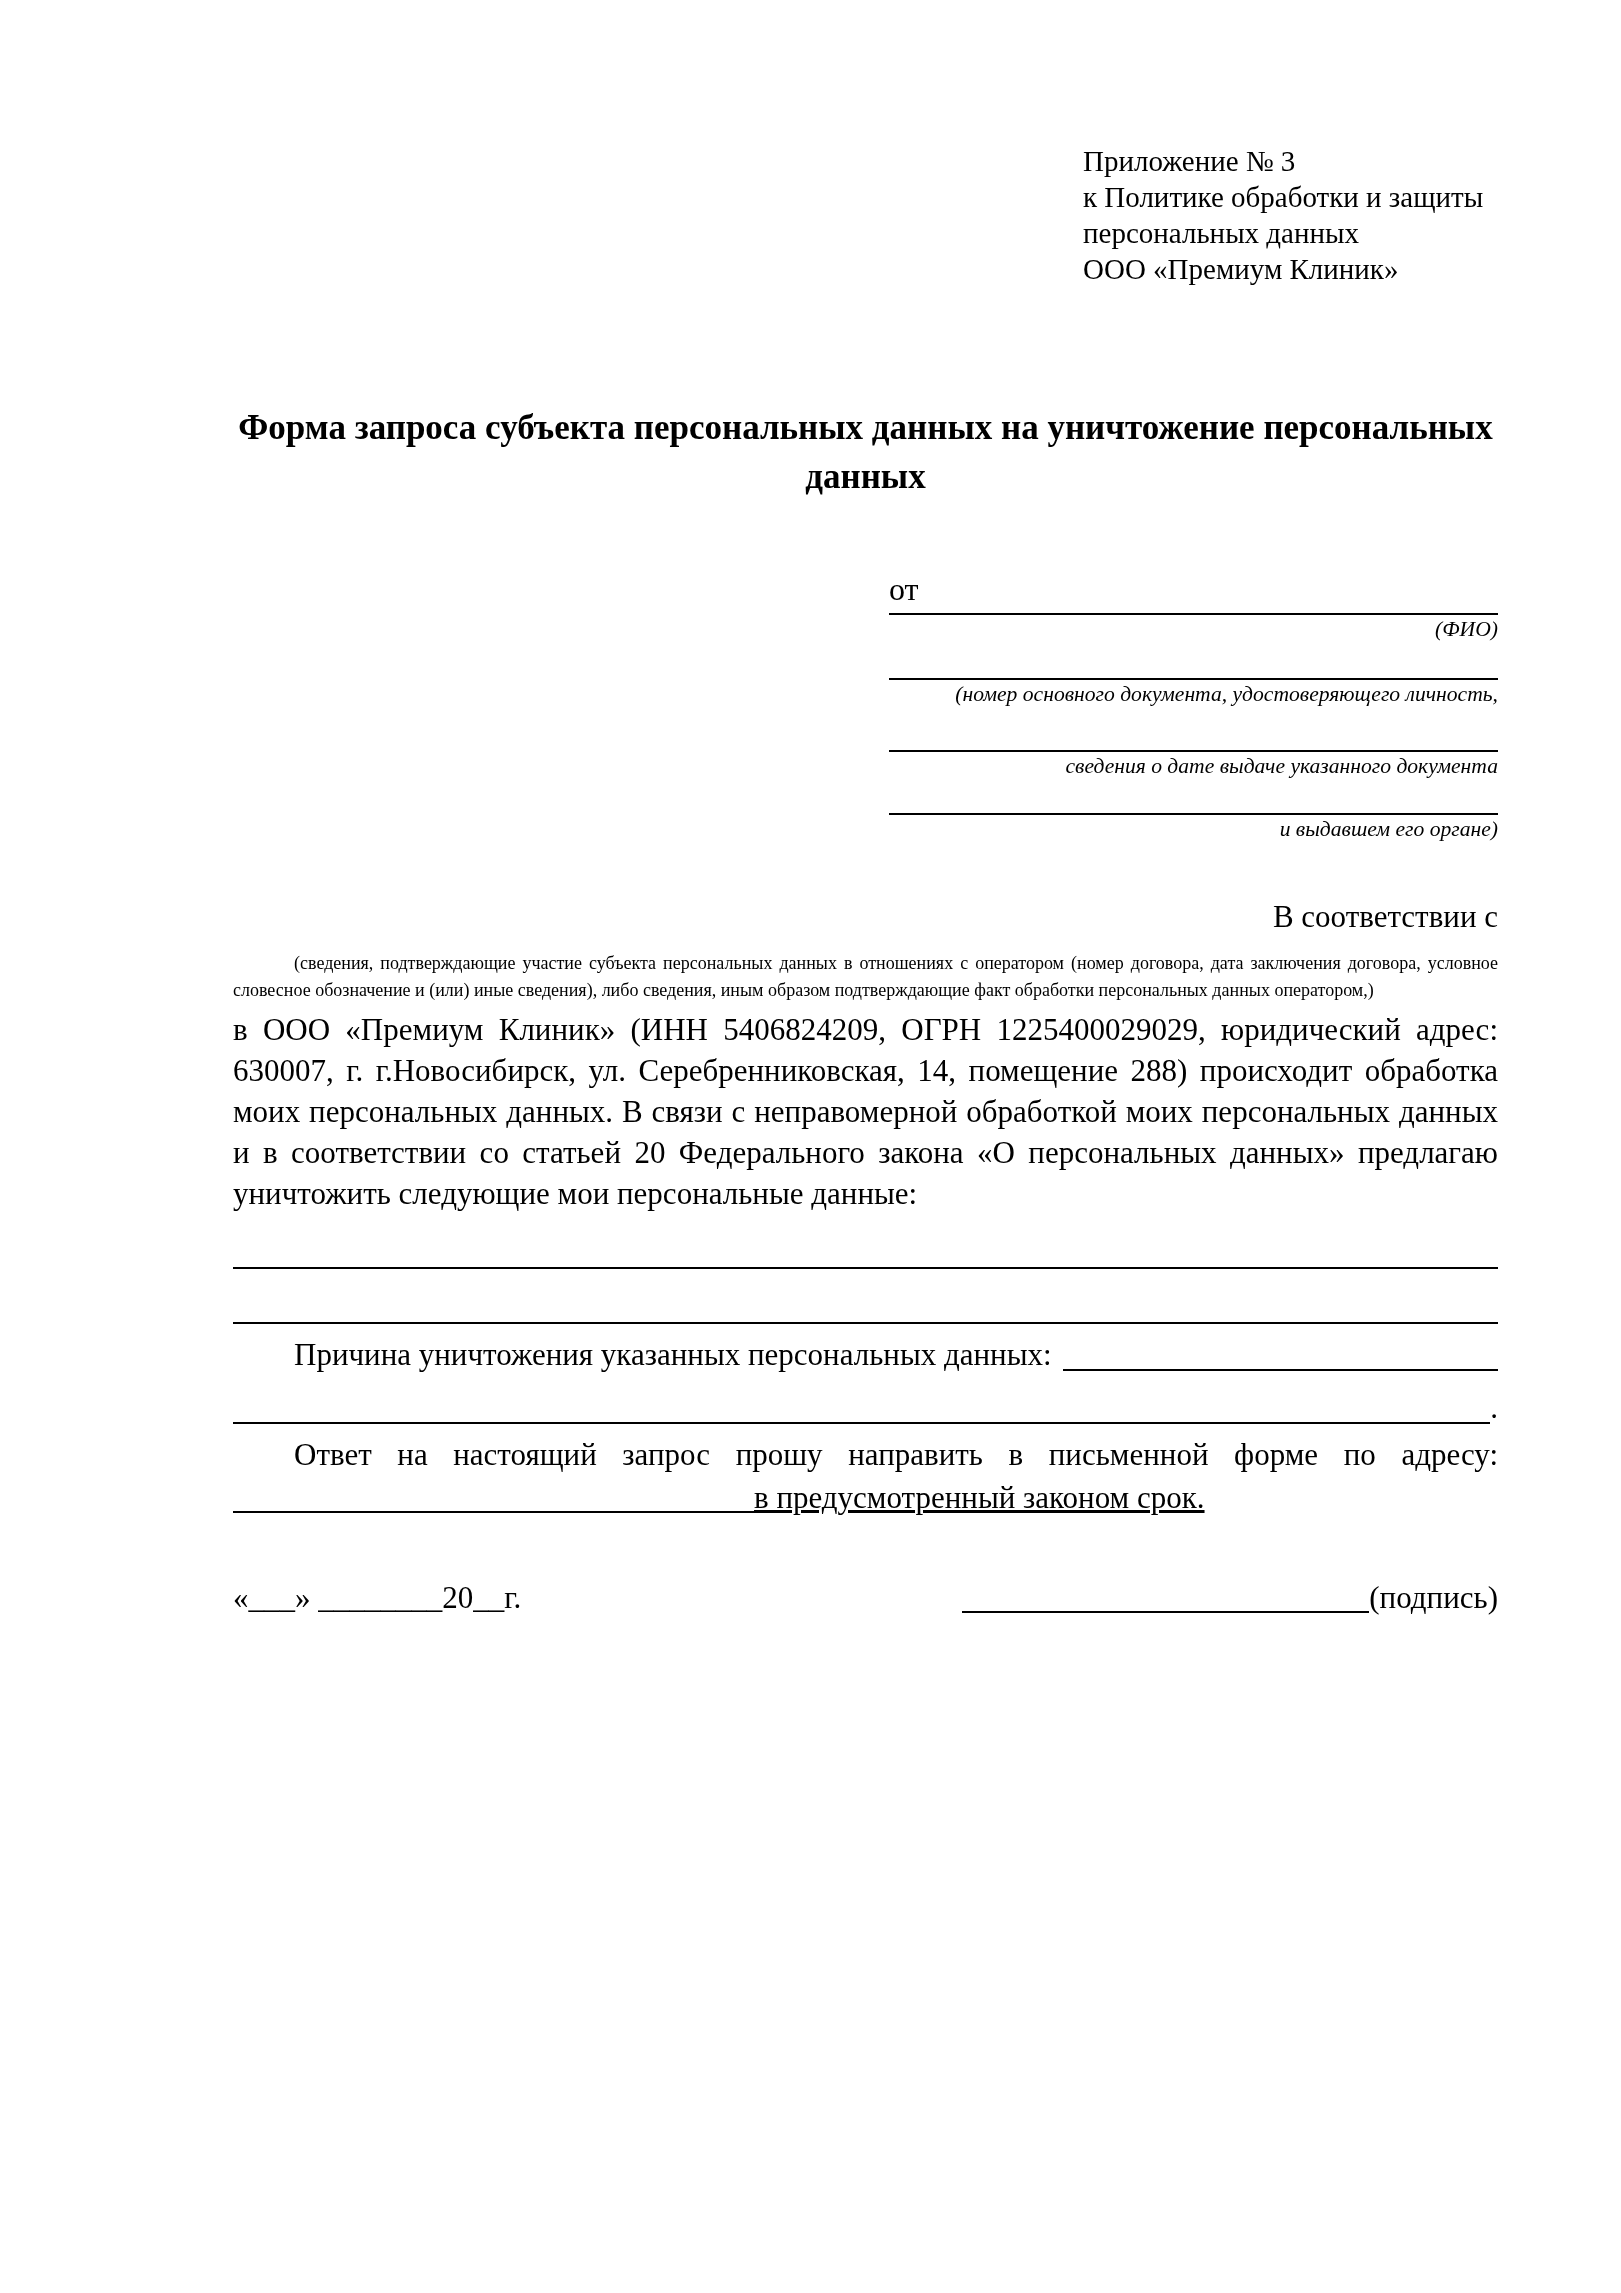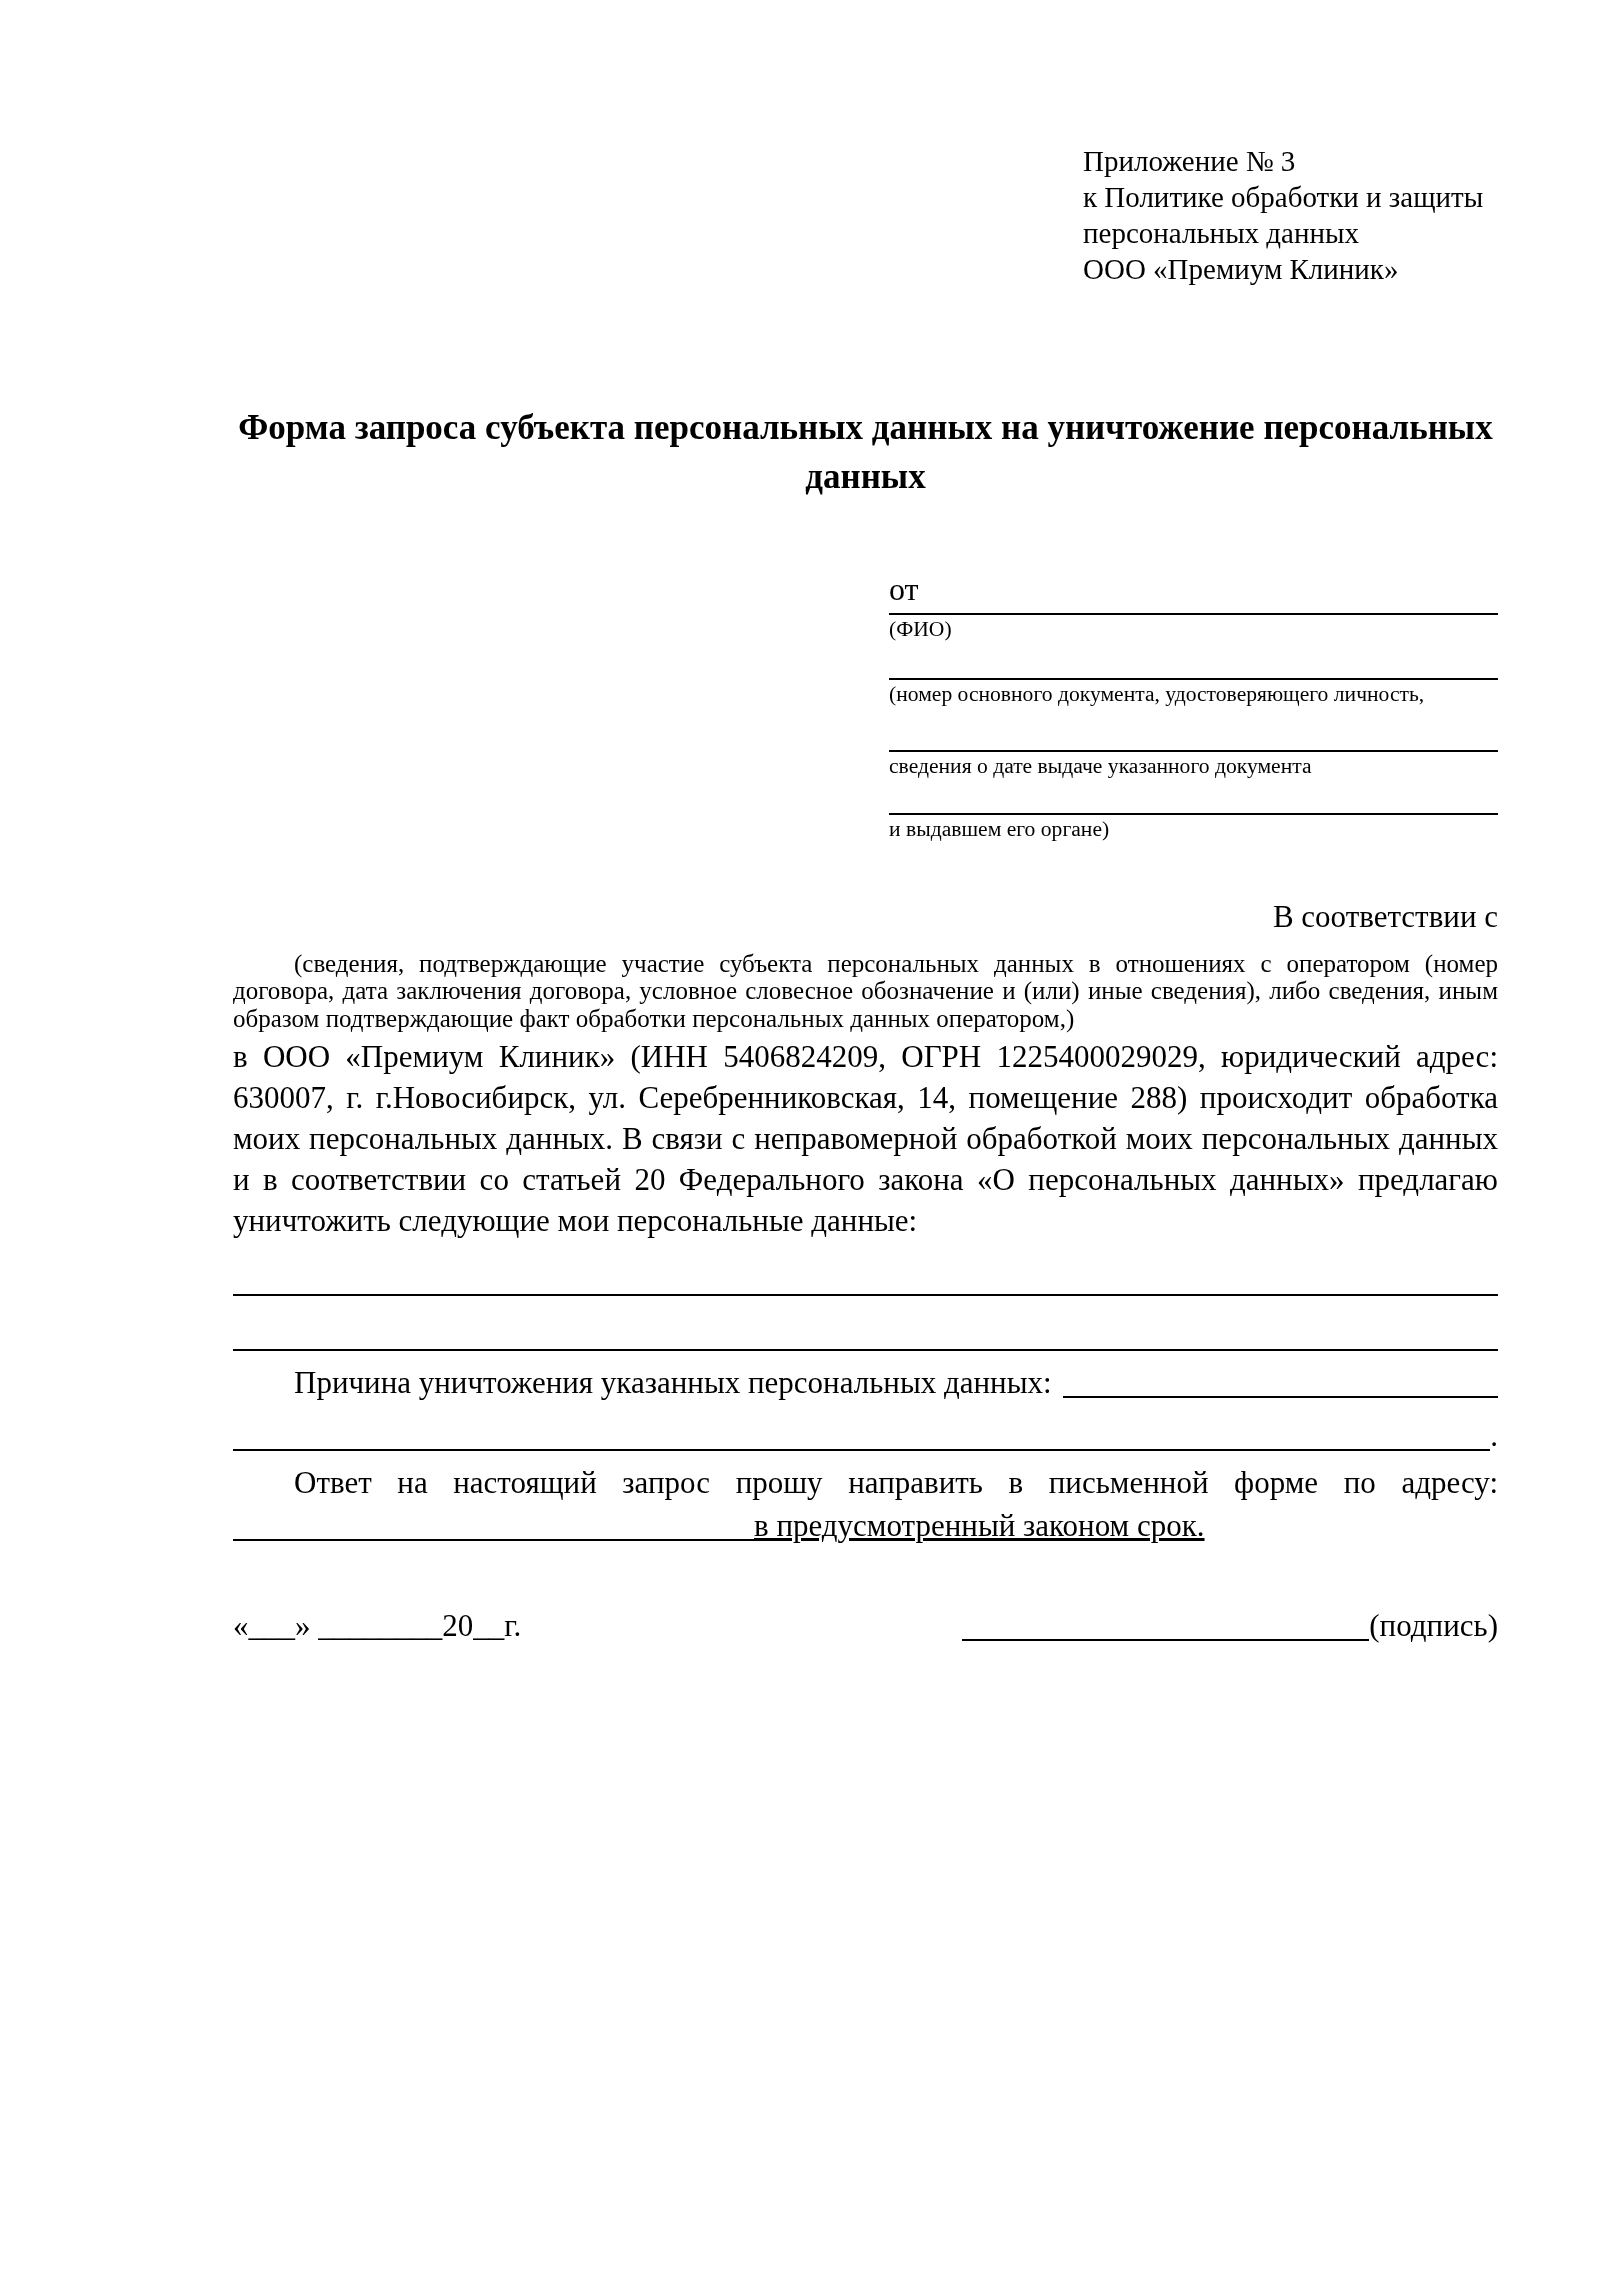--- a/index.html
+++ b/index.html
@@ -37,22 +37,23 @@
     font-size: 32px;
     line-height: 43px;
   }
   .rule {
     border-bottom: 2.9px solid #000000;
     height: 0;
   }
   .addr-field .caption {
     font-size: 21.6px;
     line-height: 25.5px;
-    text-align: left;
+    text-align: right;
     margin-top: 2px;
+    font-style: italic;
   }
   .addr-field.f1 .rule { margin-top: 2px; }
   .addr-field.f2 .rule { margin-top: 35px; }
   .addr-field.f3 .rule { margin-top: 43px; }
   .addr-field.f4 .rule { margin-top: 33px; }
   
   .accordance {
     margin-top: 53px;
     font-size: 31px;
     line-height: 43px;
@@ -62,21 +63,21 @@
   }
   .accordance .indent { width: 61px; flex: 0 0 auto; }
   .accordance .label { white-space: nowrap; flex: 0 0 auto; }
   .accordance .fill {
     flex: 1 1 auto;
     border-bottom: 2.9px solid #000000;
     margin: 0 0 5.9px 13.7px;
   }
   
   .fine-print {
-    font-size: 25px;
+    font-size: 18px;
     line-height: 27.4px;
     text-align: justify;
     text-indent: 61px;
     margin-top: 3.9px;
   }
   
   .main-para {
     margin-top: 4px;
     font-size: 31px;
     line-height: 41px;

